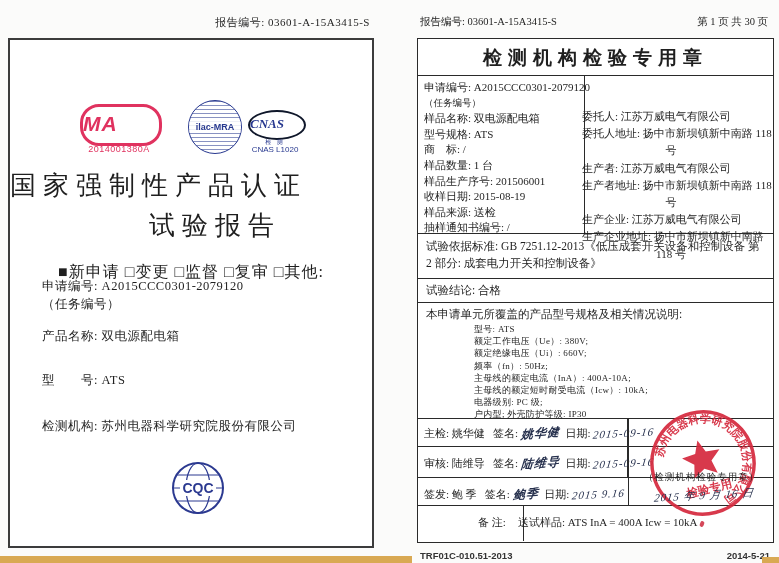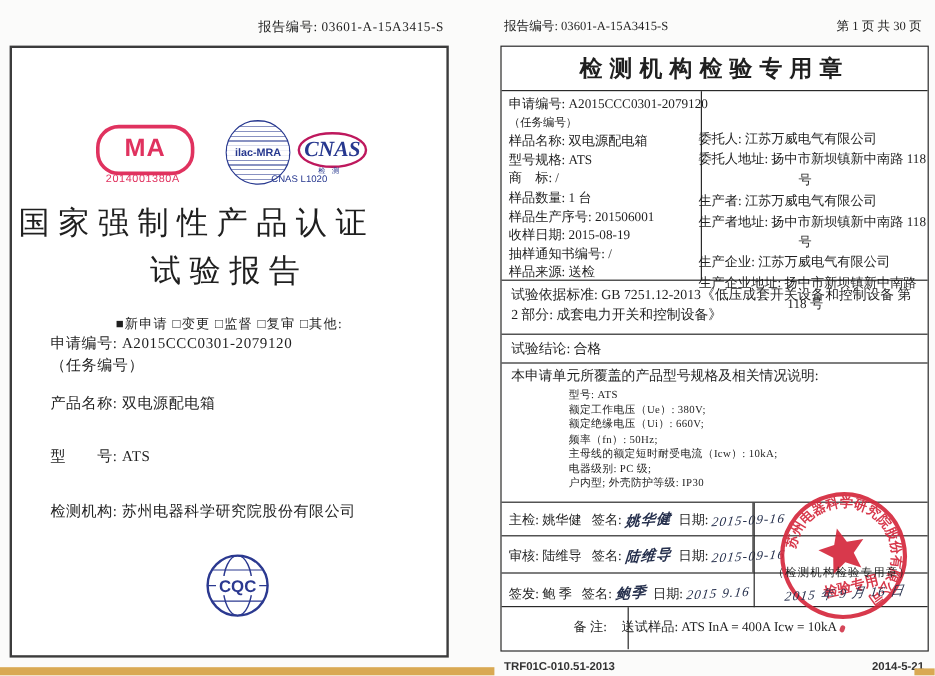--- a/index.html
+++ b/index.html
@@ -8,39 +8,39 @@
     background:#fbfbfa;
     font-family:"Liberation Serif","DejaVu Serif",serif;
     color:#1f1f1f;
   }
   .abs{position:absolute;}
   
   .lp-report-no{top:15px;left:0;width:370px;text-align:right;font-size:11px;letter-spacing:.5px;}
   .lp-box{left:8px;top:38px;width:362px;height:506px;border:2px solid #3c3c3c;background:#fff;}
   .logo-row{left:60px;top:60px;width:250px;height:58px;}
   .cma{left:10px;top:4px;width:76px;height:36px;border:3px solid #e0325f;border-radius:19px;
-       color:#e0325f;font-weight:bold;font-size:21px;text-align:center;line-height:34px;
-       font-family:"Liberation Sans",sans-serif;letter-spacing:1px;}
+       color:#e0325f;font-weight:bold;font-size:21px;line-height:34px;
+       font-family:"Liberation Sans",sans-serif;letter-spacing:1px;font-style:italic;}
   .cma-num{left:6px;top:44px;width:86px;text-align:center;color:#e0325f;font-size:9px;
        font-family:"Liberation Sans",sans-serif;letter-spacing:.5px;}
   .ilac{left:118px;top:0;width:52px;height:52px;border-radius:50%;border:1.5px solid #27388f;
         background:repeating-linear-gradient(to bottom,rgba(39,56,143,.55) 0 1px,transparent 1px 4px);
         overflow:hidden;}
   .ilac-band{left:-4px;top:20px;width:60px;height:12px;background:rgba(255,255,255,.85);
         color:#27388f;font-weight:bold;font-size:9px;text-align:center;line-height:12px;
         font-family:"Liberation Sans",sans-serif;}
-  .cnas{left:178px;top:10px;width:54px;height:26px;border:2px solid #be185d;border-radius:50%;
-        color:#27388f;font-weight:bold;font-style:italic;font-size:18px;text-align:center;line-height:24px;
+  .cnas{left:178px;top:10px;width:54px;height:26px;border:2px solid #0f172a;border-radius:50%;
+        color:#27388f;font-weight:bold;font-style:italic;font-size:13px;line-height:24px;
         font-family:"Liberation Serif",serif;}
   .cnas-sub{left:176px;top:38px;width:58px;text-align:center;color:#27388f;font-size:6px;letter-spacing:2px;}
-  .cnas-code{left:156px;top:45px;width:70px;color:#27388f;font-size:8px;
+  .cnas-code{left:170px;top:45px;width:70px;text-align:center;color:#27388f;font-size:8px;
         font-family:"Liberation Sans",sans-serif;}
-  .lp-title1{left:0;top:128px;width:308px;text-align:center;font-size:26px;letter-spacing:7px;font-weight:500;}
-  .lp-title2{left:0;top:168px;width:362px;text-align:center;font-size:26px;letter-spacing:7px;font-weight:500;}
-  .lp-checks{left:0;top:222px;width:362px;text-align:center;font-size:11px;letter-spacing:1px;}
+  .lp-title1{left:0;top:128px;width:308px;font-size:26px;letter-spacing:7px;font-weight:500;}
+  .lp-title2{left:0;top:168px;width:362px;text-align:center;font-size:26px;letter-spacing:7px;font-weight:500;padding-left:24px;}
+  .lp-checks{left:0;top:222px;width:362px;text-align:center;font-size:16px;letter-spacing:1px;}
   .lp-field{left:32px;width:320px;font-size:12.5px;letter-spacing:.5px;}
   .cqc-wrap{left:160px;top:420px;width:56px;height:56px;}
   
   .rp-report-no{top:15px;left:420px;width:250px;font-size:10.5px;}
   .rp-page-info{top:15px;left:620px;width:148px;text-align:right;font-size:10.5px;}
   .rtable{left:417px;top:38px;width:355px;height:503px;border:1.8px solid #2a2a2a;background:#fff;}
   .row{position:absolute;left:0;width:100%;box-sizing:border-box;border-bottom:1.2px solid #2a2a2a;}
   .r-title{top:0;height:37px;text-align:center;font-size:19px;font-weight:bold;letter-spacing:6px;line-height:37px;}
   .r-info{top:37px;height:158px;}
   .cell-l{position:absolute;left:0;top:0;width:167px;height:100%;border-right:1.2px solid #2a2a2a;
@@ -129,22 +129,22 @@
   <div class="row r-info">
     <div class="cell-l">
       <div class="iline">申请编号: A2015CCC0301-2079120</div>
       <div class="iline small">（任务编号）</div>
       <div class="iline">样品名称: 双电源配电箱</div>
       <div class="iline">型号规格: ATS</div>
       <div class="iline">商　标: /</div>
       <div class="iline">样品数量: 1 台</div>
       <div class="iline">样品生产序号: 201506001</div>
       <div class="iline">收样日期: 2015-08-19</div>
+      <div class="iline">样品来源: 送检</div>
       <div class="iline">抽样通知书编号: /</div>
-      <div class="iline">样品来源: 送检</div>
     </div>
     <div class="cell-r">
       <div class="iline">委托人: 江苏万威电气有限公司</div>
       <div class="iline">委托人地址: 扬中市新坝镇新中南路 118</div>
       <div class="iline center">号</div>
       <div class="iline">生产者: 江苏万威电气有限公司</div>
       <div class="iline">生产者地址: 扬中市新坝镇新中南路 118</div>
       <div class="iline center">号</div>
       <div class="iline">生产企业: 江苏万威电气有限公司</div>
       <div class="iline">生产企业地址: 扬中市新坝镇新中南路</div>
@@ -154,20 +154,21 @@
 
   <div class="row r-standard">试验依据标准: GB 7251.12-2013《低压成套开关设备和控制设备 第 2 部分: 成套电力开关和控制设备》</div>
   <div class="row r-conclusion">试验结论: 合格</div>
 
   <div class="row r-coverage">
     <div class="cov-title">本申请单元所覆盖的产品型号规格及相关情况说明:</div>
     <div class="cov-line">型号: ATS</div>
     <div class="cov-line">额定工作电压（Ue）: 380V;</div>
     <div class="cov-line">额定绝缘电压（Ui）: 660V;</div>
     <div class="cov-line">频率（fn）: 50Hz;</div>
+    <div class="cov-line">主母线的额定电流（InA）: 400A-10A;</div>
     <div class="cov-line">主母线的额定短时耐受电流（Icw）: 10kA;</div>
     <div class="cov-line">电器级别: PC 级;</div>
     <div class="cov-line">户内型;  外壳防护等级: IP30</div>
   </div>
 
   <div class="row r-sign r-sign1">
     <div class="sign-left">
       <span>主检: 姚华健</span>&nbsp;&nbsp;
       <span>签名:</span>
       <span class="script">姚华健</span>&nbsp;

